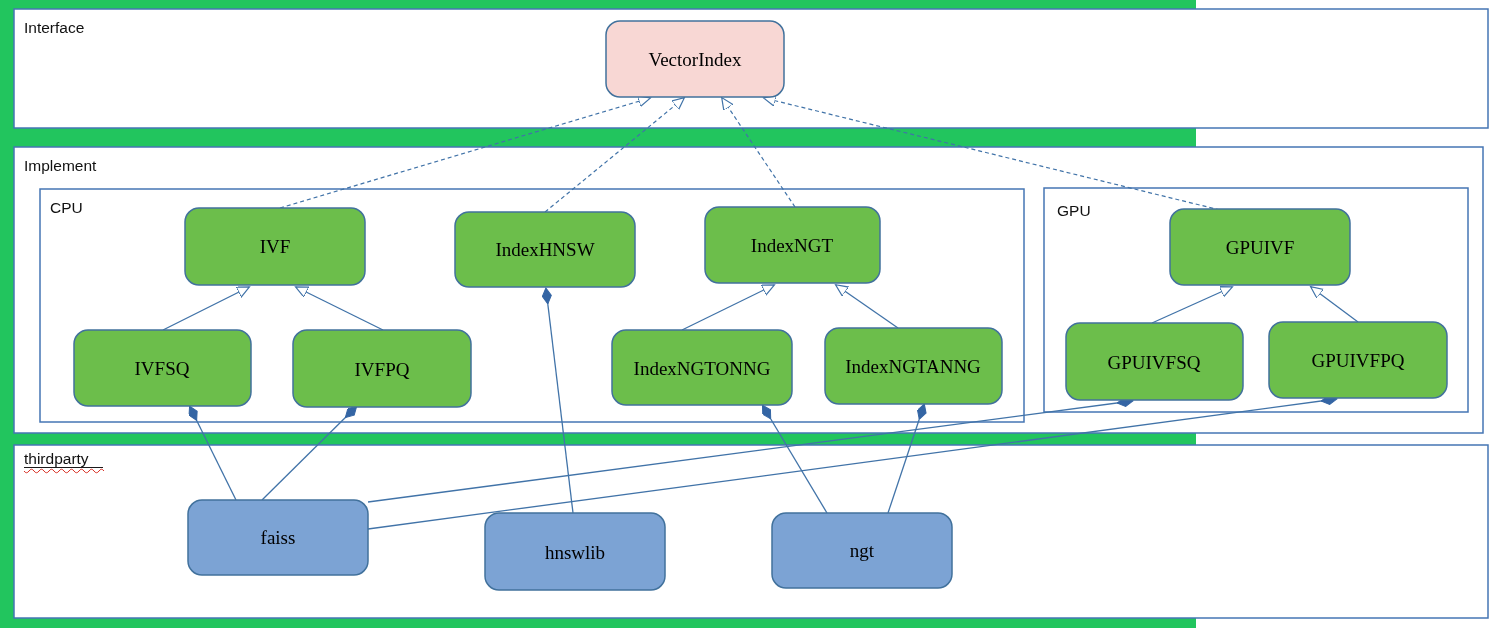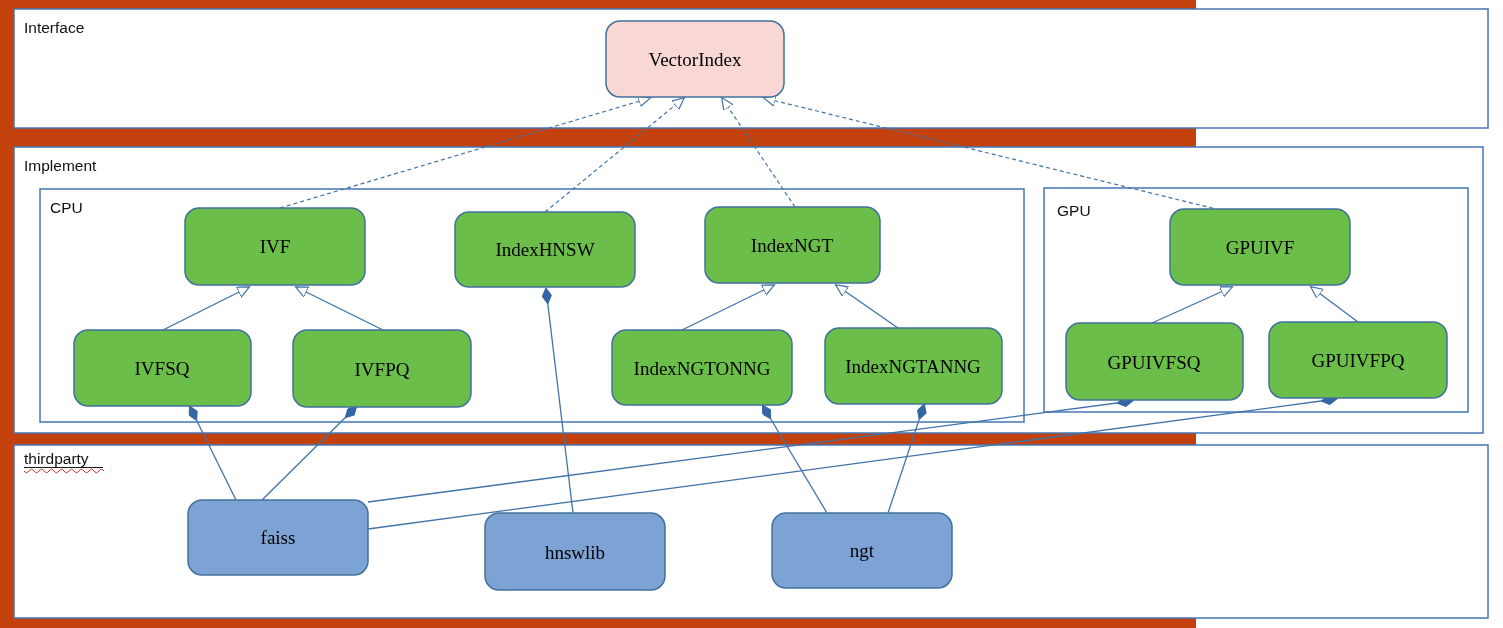--- a/index.html
+++ b/index.html
@@ -4,21 +4,21 @@
 <style>
   html, body {
     margin: 0;
     padding: 0;
     background: #ffffff;
   }
   .canvas {
     position: relative;
     width: 1196px;
     height: 628px;
-    background: #c2410c;
+    background: #22c55e;
     font-family: "Liberation Sans", sans-serif;
     text-decoration: underline;
   }
   svg { display: block; }
   .section-rect {
     fill: #ffffff;
     stroke: #4576B4;
     stroke-width: 1.5;
   }
   .section-label {

